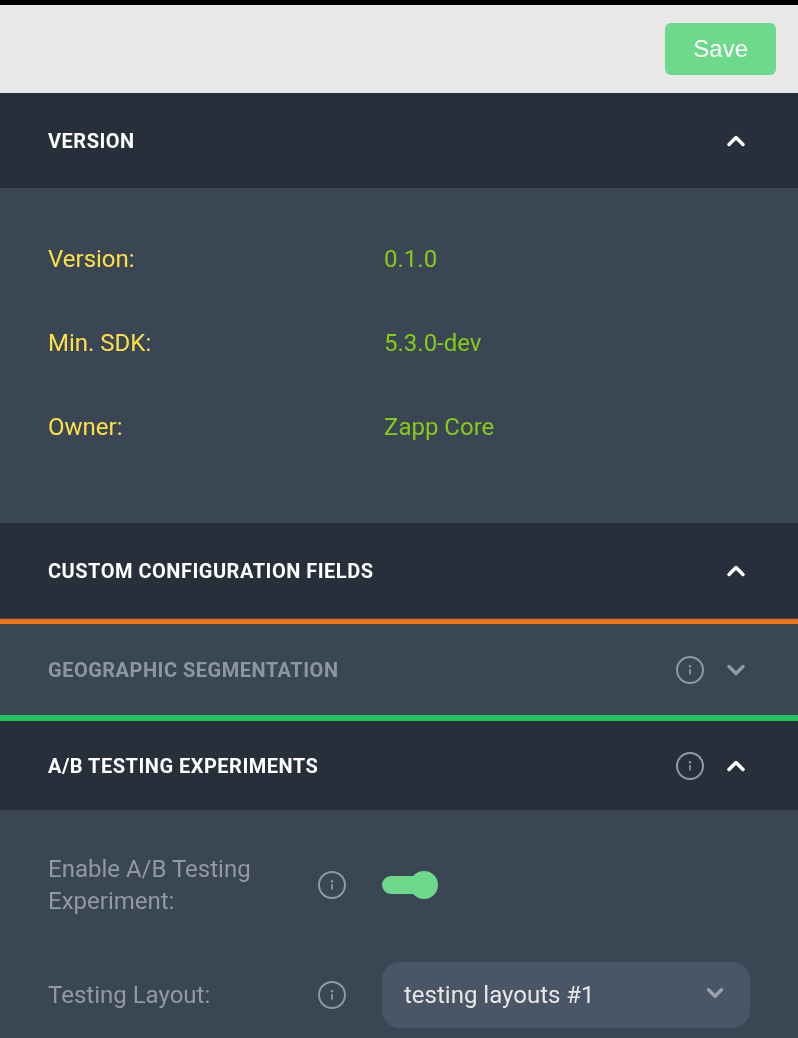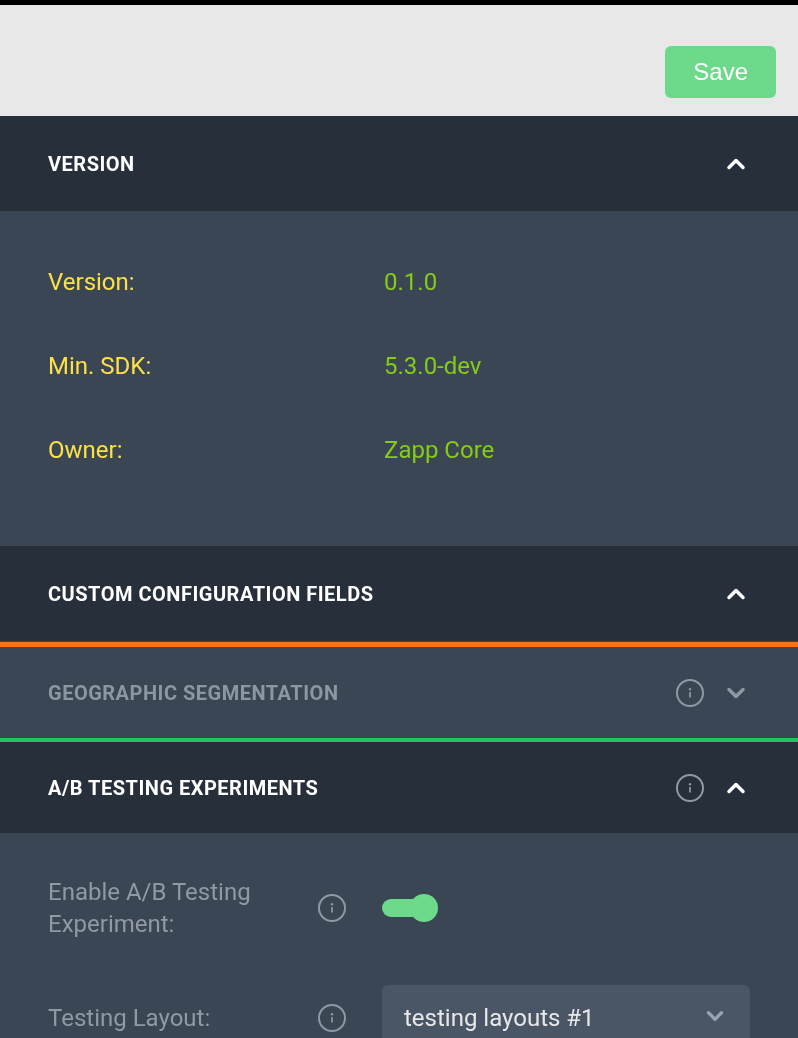--- a/index.html
+++ b/index.html
@@ -15,21 +15,20 @@
     }
     .top-blackbar {
       height: 5px;
       background: #000;
     }
     .header-bar {
       background: #e8e8e8;
       display: flex;
       justify-content: flex-end;
       padding: 18px 22px 18px 0;
-      margin-top: 23px;
     }
     .save-button {
       background: #6dd98a;
       color: #fff;
       border: none;
       padding: 12px 28px;
       font-size: 24px;
       border-radius: 6px;
       cursor: pointer;
     }
@@ -158,21 +157,21 @@
       right: -2px;
       top: -5px;
       width: 28px;
       height: 28px;
       background: #6dd98a;
       border-radius: 50%;
     }
     .select-box {
       flex: 1;
       background: #4a5665;
-      border-radius: 6px;
+      border-radius: 18px;
       display: flex;
       align-items: center;
       justify-content: space-between;
       padding: 18px 22px;
       cursor: pointer;
     }
     .select-value {
       font-size: 24px;
       color: #e8e8e8;
     }
@@ -236,21 +235,21 @@
         </svg>
     </span>
     <span class="chevron-icon">
       <svg width="28" height="28" viewBox="0 0 24 24" fill="none" stroke-width="3" stroke-linecap="round" stroke-linejoin="round">
           <polyline points="6 9 12 15 18 9"></polyline>
         </svg>
     </span>
   </span>
 </div>
 
-<div class="section-header" style="border-top:4px solid #22c55e;">
+<div class="section-header" style="border-top:6px solid #22c55e;">
   <span class="section-title">A/B Testing Experiments</span>
   <span class="section-icons">
     <span class="info-icon">
       <svg width="14" height="14" viewBox="0 0 24 24">
           <rect x="10.5" y="10" width="3" height="10" rx="1.5"></rect>
           <circle cx="12" cy="5.5" r="2"></circle>
         </svg>
     </span>
     <span class="chevron-icon">
       <svg width="28" height="28" viewBox="0 0 24 24" fill="none" stroke-width="3" stroke-linecap="round" stroke-linejoin="round">

